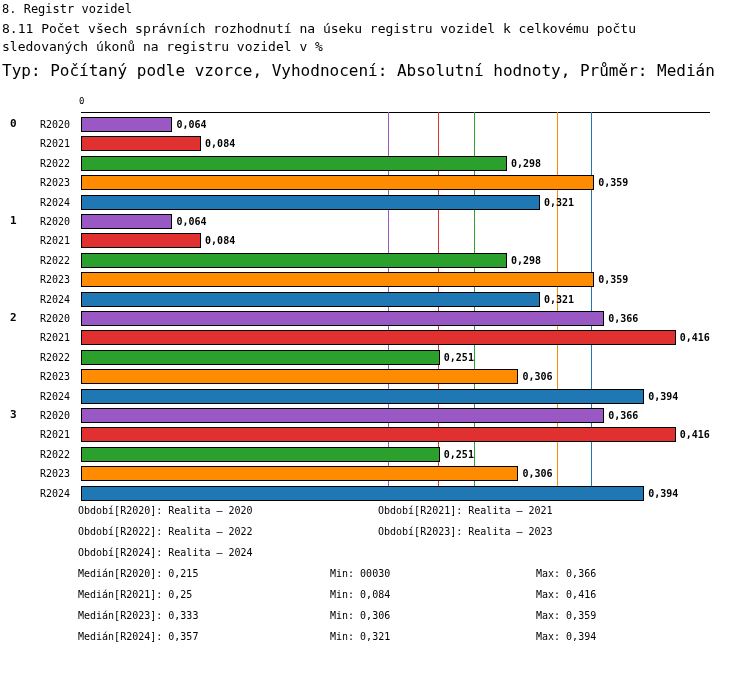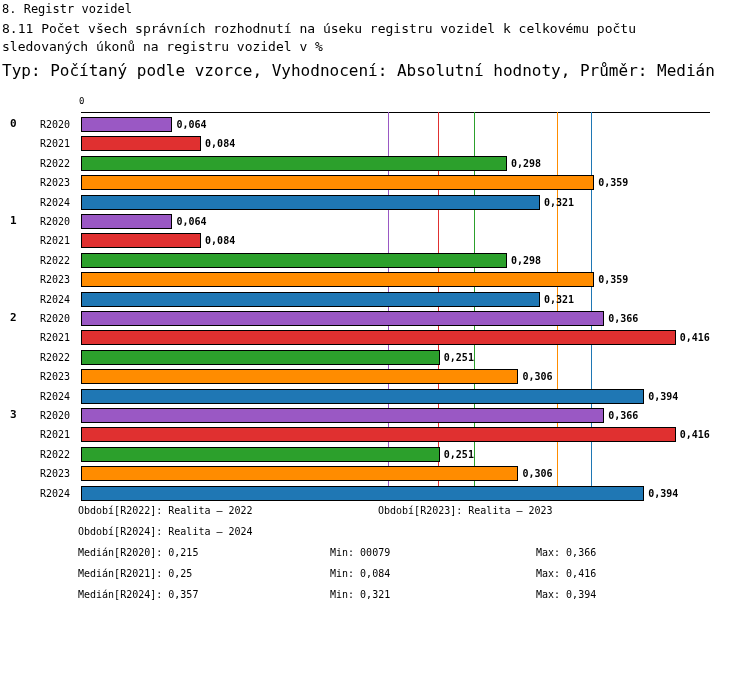--- a/index.html
+++ b/index.html
@@ -116,34 +116,43 @@
     <div class="rowlabel" style="top: 369.2px;">R2023</div>
     <div class="bar" style="top: 370.2px; width: 437.441px; background: rgb(255, 140, 0);"></div>
     <div class="barval" style="left: 522.441px; top: 369.2px;">0,306</div>
     <div class="rowlabel" style="top: 388.6px;">R2024</div>
     <div class="bar" style="top: 389.6px; width: 563.241px; background: rgb(31, 119, 180);"></div>
     <div class="barval" style="left: 648.241px; top: 388.6px;">0,394</div>
   </div>
 
 <div class="legend">
   <div class="lrow">
+    <span class="c1">Období[R2020]: Realita – 2020</span>
+    <span class="c2">Období[R2021]: Realita – 2021</span>
+  </div>
+  <div class="lrow">
     <span class="c1">Období[R2022]: Realita – 2022</span>
     <span class="c2">Období[R2023]: Realita – 2023</span>
   </div>
   <div class="lrow">
     <span class="c1">Období[R2024]: Realita – 2024</span>
   </div>
   <div class="lrow">
     <span class="c1">Medián[R2020]: 0,215</span>
-    <span class="c3">Min: 00079</span>
+    <span class="c3">Min: 00030</span>
     <span class="c4">Max: 0,366</span>
   </div>
   <div class="lrow">
     <span class="c1">Medián[R2021]: 0,25</span>
     <span class="c3">Min: 0,084</span>
     <span class="c4">Max: 0,416</span>
+  </div>
+  <div class="lrow">
+    <span class="c1">Medián[R2023]: 0,333</span>
+    <span class="c3">Min: 0,306</span>
+    <span class="c4">Max: 0,359</span>
   </div>
   <div class="lrow">
     <span class="c1">Medián[R2024]: 0,357</span>
     <span class="c3">Min: 0,321</span>
     <span class="c4">Max: 0,394</span>
   </div>
 </div>
 
 </body></html>

